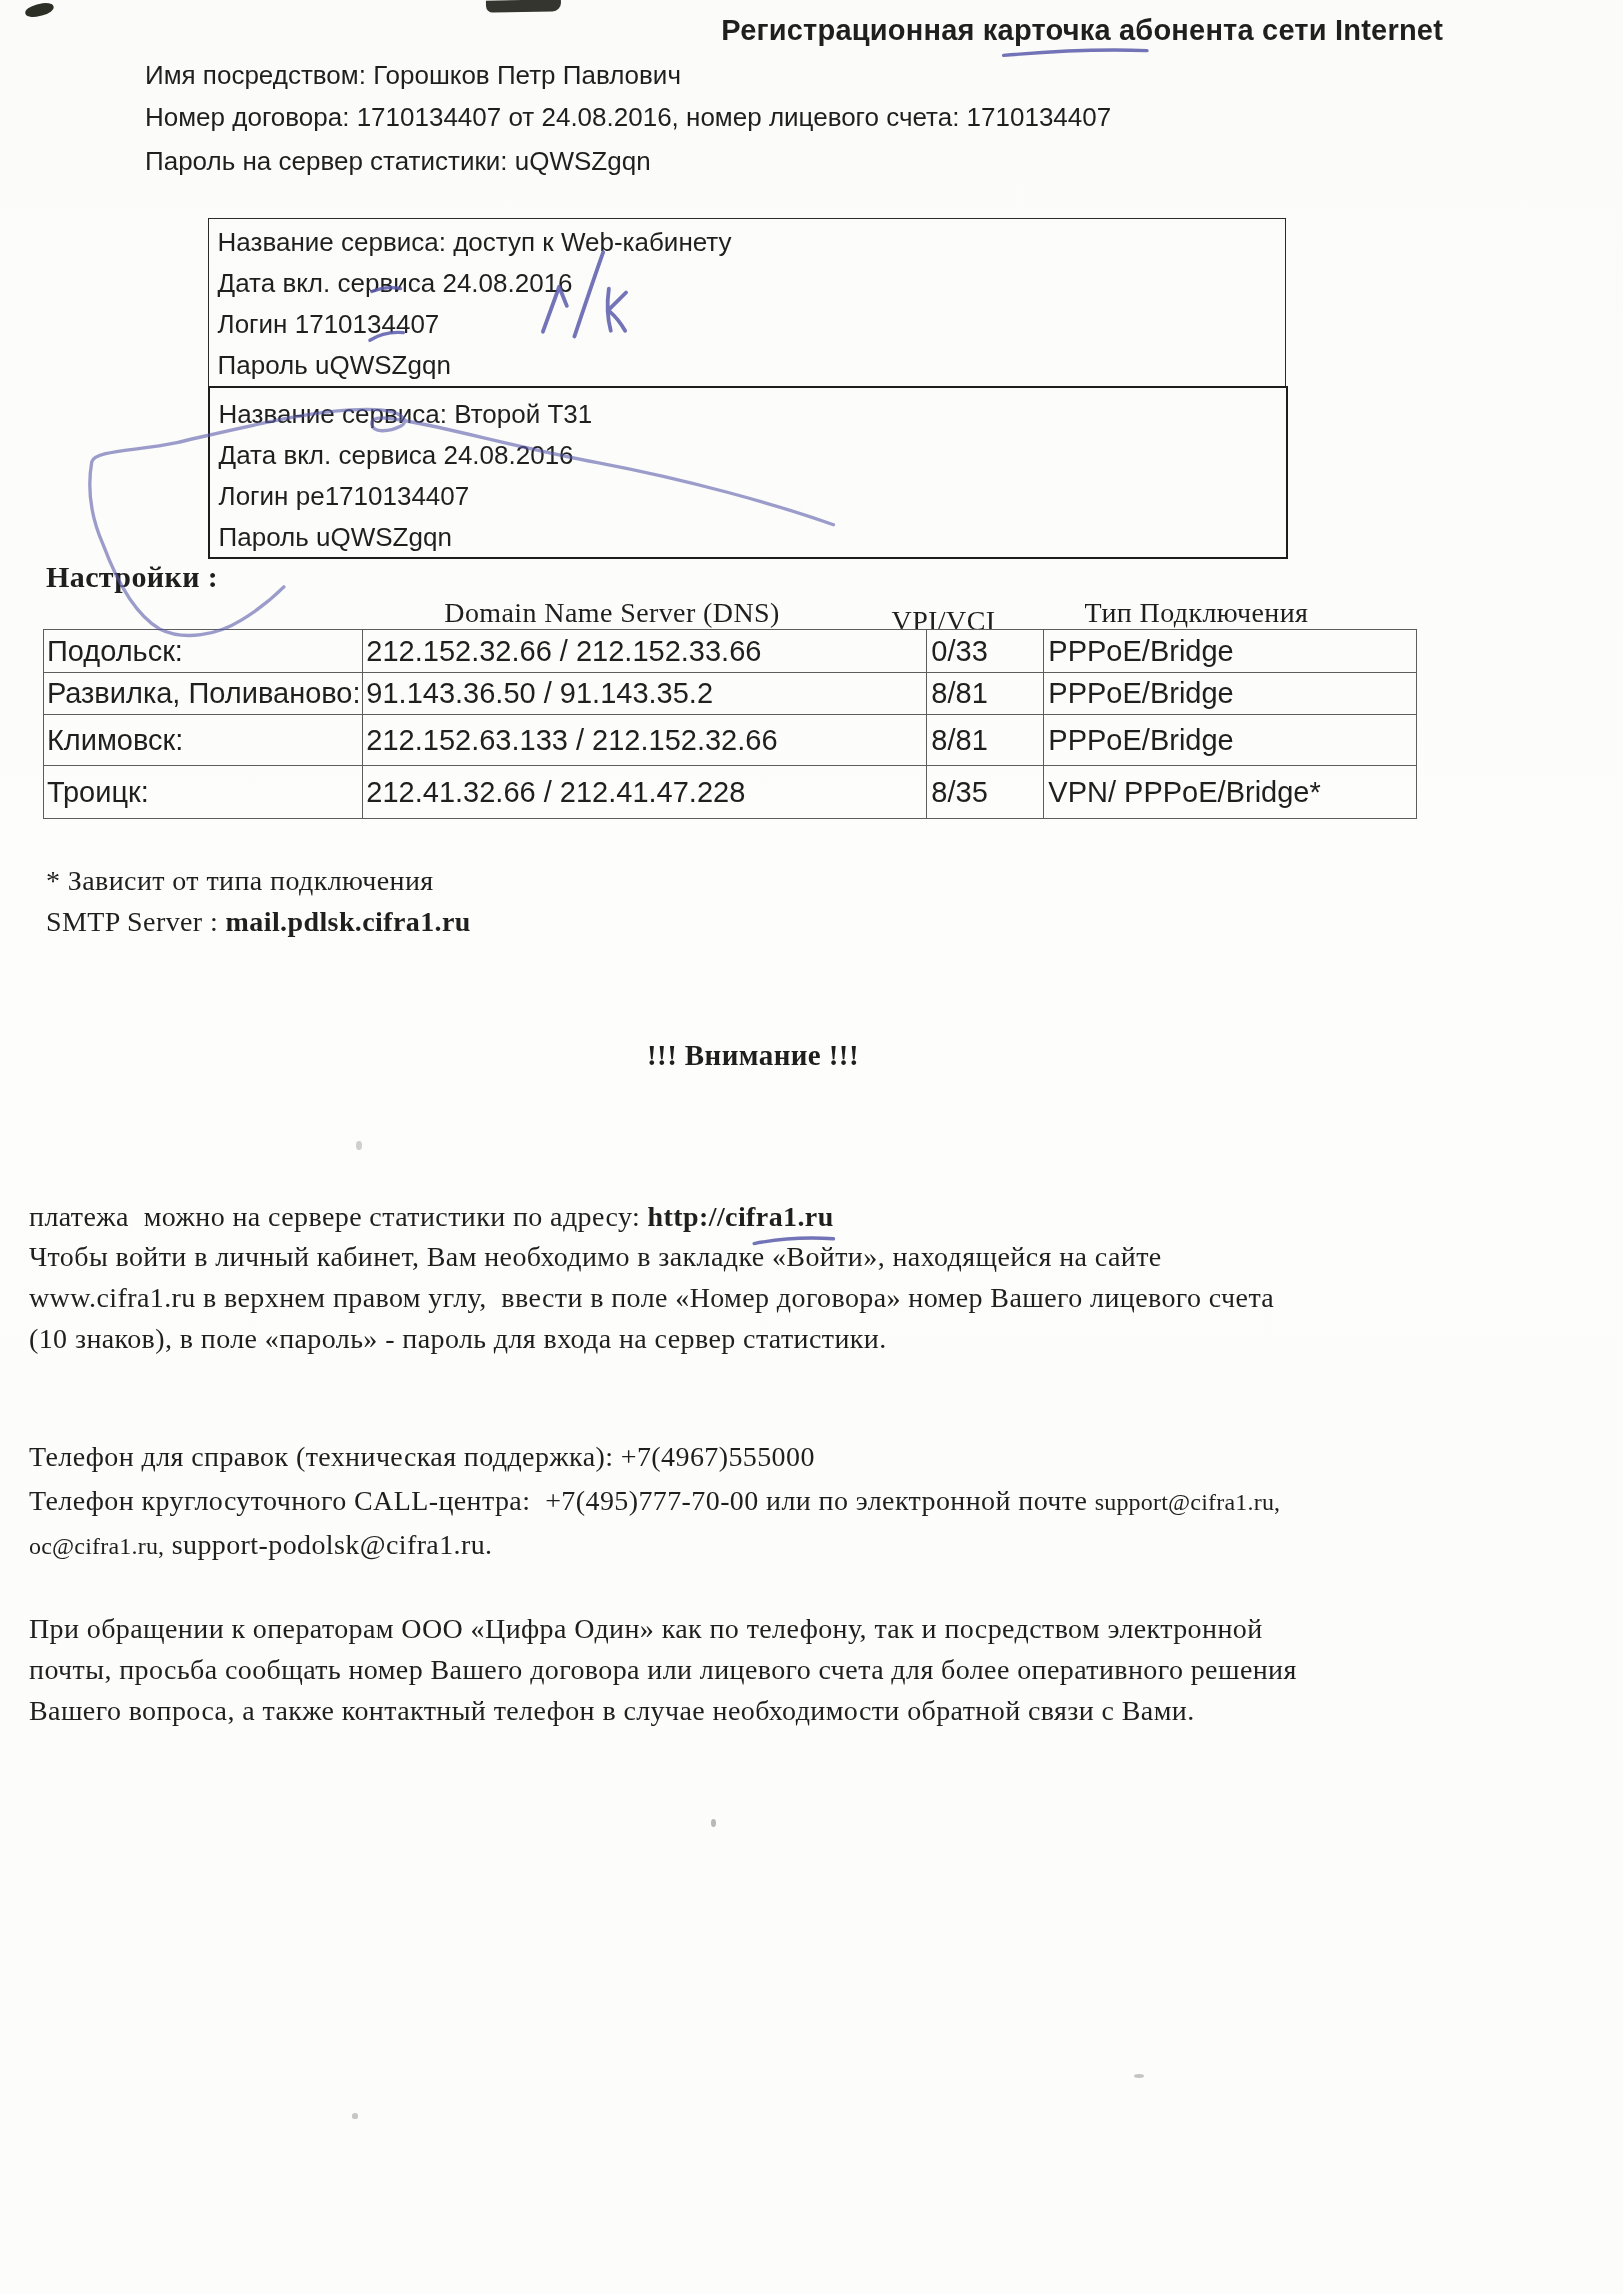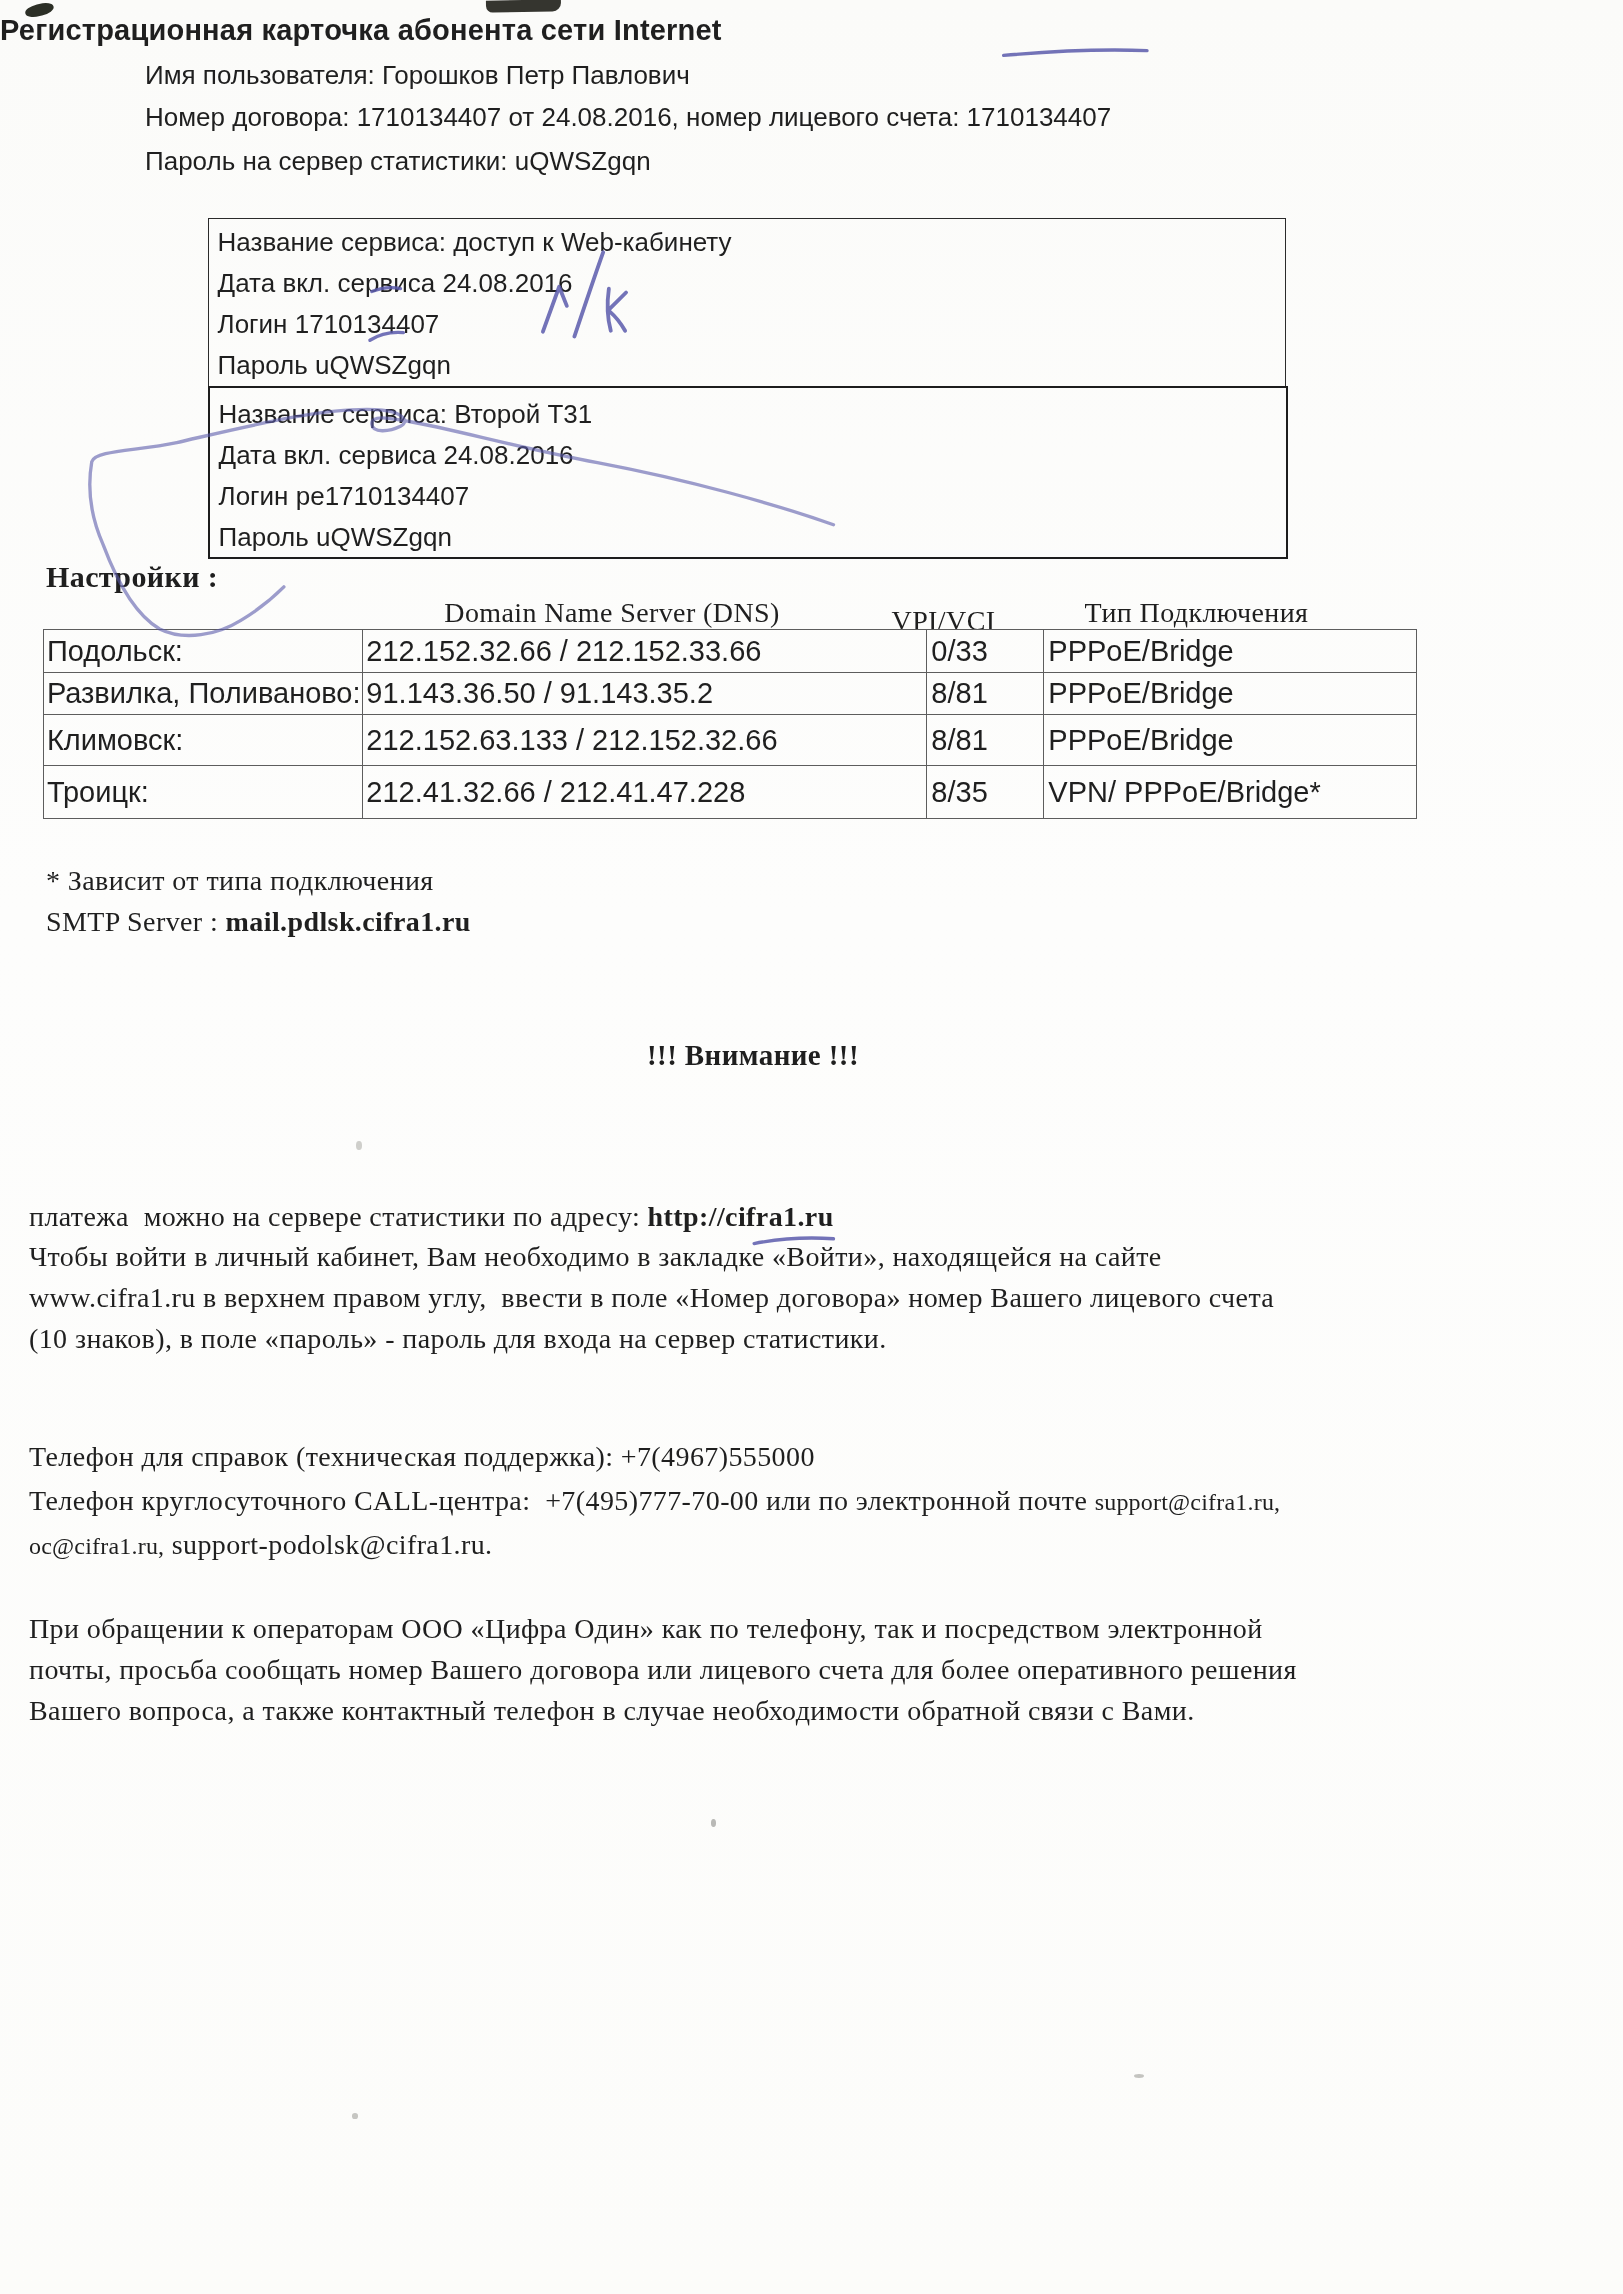--- a/index.html
+++ b/index.html
@@ -8,21 +8,21 @@
     position:relative;
     width:1623px;height:2294px;
     background:linear-gradient(180deg,#fbfbf9 0%,#fdfdfc 40%,#fcfcfa 100%);
     overflow:hidden;
     color:#1f1f1f;
     font-family:"Liberation Sans","DejaVu Sans",sans-serif;
   }
   .t{position:absolute;white-space:pre;line-height:1.25;}
   .sans{font-family:"Liberation Sans","DejaVu Sans",sans-serif;}
   .serif{font-family:"Liberation Serif","DejaVu Serif",serif;letter-spacing:0.4px;}
-  .title{font-size:29px;font-weight:bold;left:0;top:11.5px;width:1443px;text-align:left;letter-spacing:0.2px;}
+  .title{font-size:29px;font-weight:bold;left:0;top:11.5px;width:1443px;text-align:right;letter-spacing:0.2px;}
   .uline{font-size:26px;left:145px;}
   .svc-box{position:absolute;left:208px;width:1076px;border:1.9px solid #2b2b2b;background:transparent;margin-top:20px;}
   .svc-box2{border-width:2.9px;border-color:#1d1d1d;}
   .svc-line{height:41px;line-height:41px;font-size:26px;padding-left:8.6px;white-space:pre;}
   .cfg{position:absolute;left:43px;top:629px;border-collapse:collapse;table-layout:fixed;}
   .cfg td{border:1.9px solid #5d5d5d;font-family:Liberation Sans, sans-serif;font-size:29px;vertical-align:middle;overflow:hidden;white-space:pre;}
   .cfg{border:1.9px solid #3c3c3c;}
   .c-city{padding-left:2.9px;}
   .c-dns{padding-left:3.8px;}
   .c-vpi{padding-left:4.8px;}
@@ -44,21 +44,21 @@
 
   <div class="blob blob-top"></div>
   <div class="blob blob-corner"></div>
   <div class="speck" style="left:356px;top:1141px;width:5.7px;height:8.6px;background:#cfcfcb;"></div>
   <div class="speck" style="left:711px;top:1819px;width:4.8px;height:7.6px;background:#b9b9b6;"></div>
   <div class="speck" style="left:1134px;top:2074px;width:9.6px;height:3.8px;background:#c4c4c0;"></div>
   <div class="speck" style="left:352px;top:2113px;width:5.7px;height:5.7px;background:#c6c6c2;"></div>
 
   <div class="t sans title">Регистрационная карточка абонента сети Internet</div>
 
-  <div class="t sans uline" style="top:59px;"><span>Имя пользователя:</span><span> </span><span>Горошков Петр Павлович</span></div>
+  <div class="t sans uline" style="top:59px;"><span>Имя посредством:</span><span> </span><span>Горошков Петр Павлович</span></div>
   <div class="t sans uline" style="top:101px;"><span>Номер договора:</span><span> </span><span>1710134407 от 24.08.2016, номер лицевого счета: 1710134407</span></div>
   <div class="t sans uline" style="top:145px;"><span>Пароль на сервер статистики:</span><span> </span><span>uQWSZgqn</span></div>
 
   <div class="svc-box" style="top:198px;height:164px;padding-top:2.9px;">
     <div class="svc-line"><span>Название сервиса:</span><span> </span><span>доступ к Web-кабинету</span></div>
     <div class="svc-line">Дата вкл. сервиса 24.08.2016</div>
     <div class="svc-line"><span>Логин</span><span> </span><span>1710134407</span></div>
     <div class="svc-line"><span>Пароль</span><span> </span><span>uQWSZgqn</span></div>
   </div>
 

